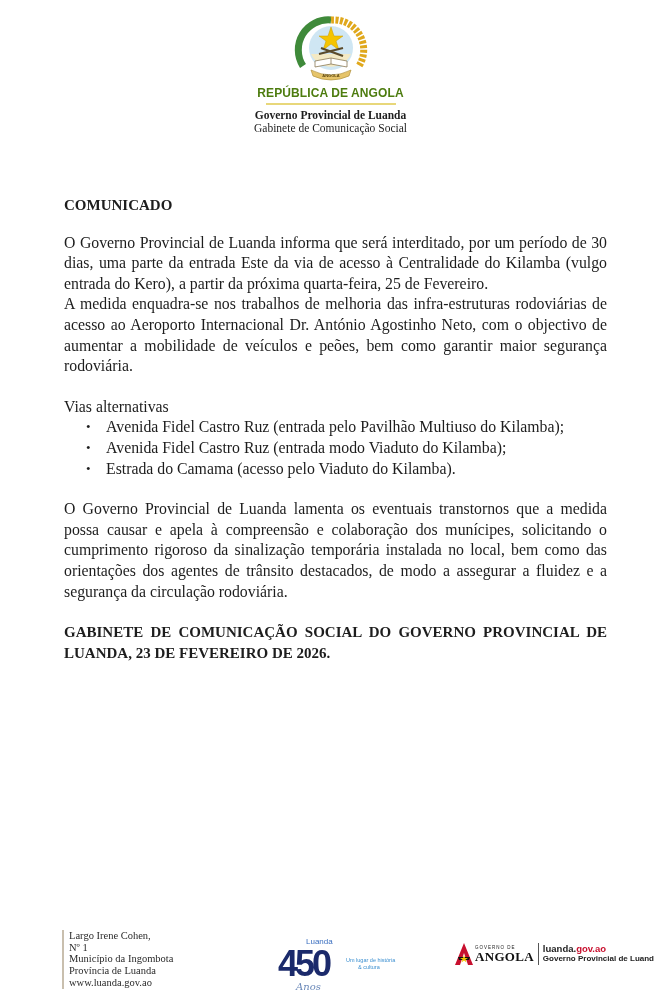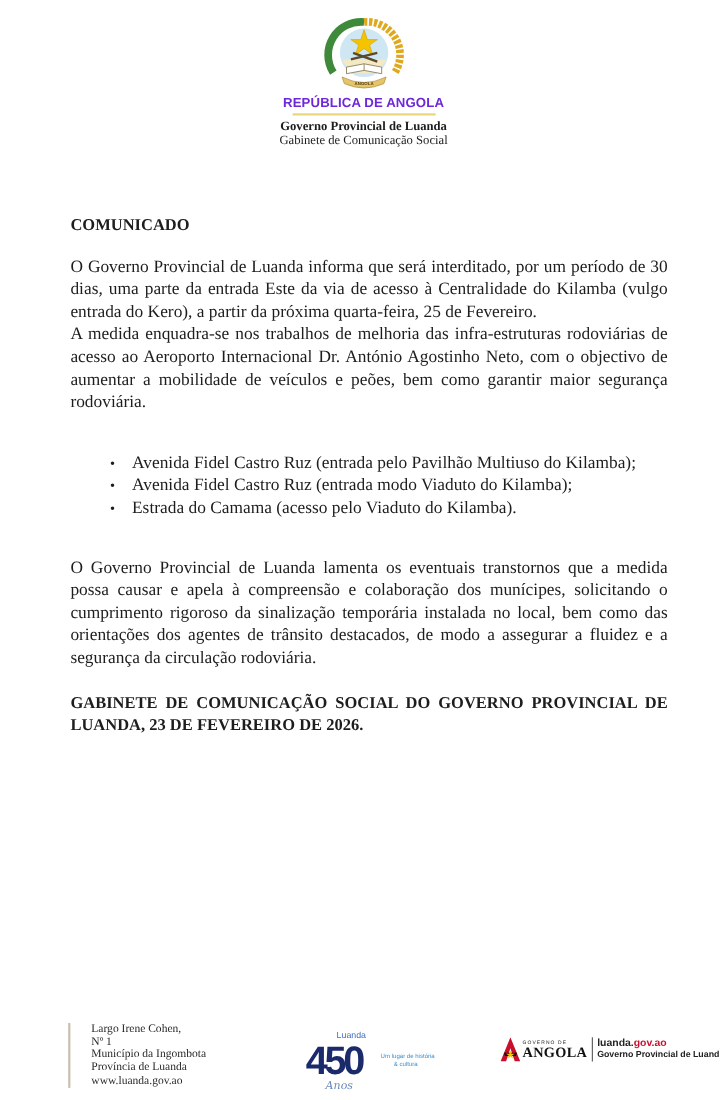--- a/index.html
+++ b/index.html
@@ -1,35 +1,35 @@
 <!DOCTYPE html>
 <html><head>
 <meta charset="utf-8">
 <style>
   html, body { margin:0; padding:0; background:#ffffff; }
   body { width:661px; height:1000px; position:relative; overflow:hidden; color:#1d1d1d;
          font-family:"DejaVu Serif", "Liberation Serif", serif; }
   .header { position:absolute; top:14px; left:0; width:661px; text-align:center; }
   .emblem { width:80px; height:70px; margin:0 auto; display:block; }
-  .republic { font-family:"Liberation Sans", sans-serif; font-weight:bold; font-size:12px; color:#6d28d9; margin-top:2px; letter-spacing:0.1px; }
+  .republic { font-family:"Liberation Sans", sans-serif; font-weight:bold; font-size:12px; color:#4d7c0f; margin-top:2px; letter-spacing:0.1px; }
   .gold-line { width:130px; height:2px; background:#e8d77a; margin:3px auto 4px; }
   .gov { font-family:"Liberation Serif", serif; font-weight:bold; font-size:11.5px; line-height:13px; }
   .cab { font-family:"Liberation Serif", serif; font-size:11.5px; line-height:13px; }
 
   .content { position:absolute; left:64px; top:195px; width:543px; font-family:"Liberation Serif", serif; font-size:15.8px; line-height:20.6px; }
   .title { text-align:left; font-weight:bold; font-size:15px; margin:0 0 17px 0; }
   .subtitle { font-weight:bold; font-size:15px; line-height:20.5px; margin:0 0 18px 0; }
   p { margin:0; text-align:justify; }
   .gap { height:20px; }
-  ul { margin:14px; padding:0 0 0 22px; list-style:none; }
+  ul { margin:0; padding:0 0 0 22px; list-style:none; }
   ul li { position:relative; padding-left:20px; }
   ul li::before { content:"•"; position:absolute; left:0; top:0; font-size:13px; }
   .closing { font-weight:bold; font-size:15px; text-align:justify; text-align-last:left; margin-top:20px; line-height:20.6px; }
 
-  .footer-addr { position:absolute; left:62px; top:930px; border-left:2px solid #c9bfae; padding-left:19px;
+  .footer-addr { position:absolute; left:62px; top:930px; border-left:2px solid #c9bfae; padding-left:5px;
                  font-family:"Liberation Serif", serif; font-size:10.5px; line-height:11.7px; color:#2a2a2a; }
   .footer-450 { position:absolute; left:276px; top:932px; width:140px; height:62px; }
   .footer-right { position:absolute; left:455px; top:943px; display:flex; align-items:center; }
   .gov-logo { display:flex; align-items:center; }
   .gov-logo-text { margin-left:2px; }
   .gov-small { font-family:"Liberation Sans", sans-serif; font-size:4.5px; letter-spacing:1px; line-height:5px; color:#222; }
   .gov-big { font-family:"Liberation Serif", serif; font-weight:bold; font-size:13px; line-height:13px; color:#111; letter-spacing:0.3px; }
   .sep { width:1px; height:22px; background:#555; margin:0 4px; }
   .site { font-family:"Liberation Sans", sans-serif; font-size:9.5px; font-weight:bold; line-height:10px; color:#222; }
   .site .red { color:#c8102e; }
@@ -56,20 +56,21 @@
   <div class="gold-line"></div>
   <div class="gov">Governo Provincial de Luanda</div>
   <div class="cab">Gabinete de Comunicação Social</div>
 </div>
 
 <div class="content">
   <div class="title">COMUNICADO</div>
   <p>O Governo Provincial de Luanda informa que será interditado, por um período de 30 dias, uma parte da entrada Este da via de acesso à Centralidade do Kilamba (vulgo entrada do Kero), a partir da próxima quarta-feira, 25 de Fevereiro.</p>
   <p>A medida enquadra-se nos trabalhos de melhoria das infra-estruturas rodoviárias de acesso ao Aeroporto Internacional Dr. António Agostinho Neto, com o objectivo de aumentar a mobilidade de veículos e peões, bem como garantir maior segurança rodoviária.</p>
   <div class="gap"></div>
+  <p>Vias alternativas</p>
   <ul>
     <li>Avenida Fidel Castro Ruz (entrada pelo Pavilhão Multiuso do Kilamba);</li>
     <li>Avenida Fidel Castro Ruz (entrada modo Viaduto do Kilamba);</li>
     <li>Estrada do Camama (acesso pelo Viaduto do Kilamba).</li>
   </ul>
   <div class="gap"></div>
   <p>O Governo Provincial de Luanda lamenta os eventuais transtornos que a medida possa causar e apela à compreensão e colaboração dos munícipes, solicitando o cumprimento rigoroso da sinalização temporária instalada no local, bem como das orientações dos agentes de trânsito destacados, de modo a assegurar a fluidez e a segurança da circulação rodoviária.</p>
   <div class="closing">GABINETE DE COMUNICAÇÃO SOCIAL DO GOVERNO PROVINCIAL DE LUANDA, 23 DE FEVEREIRO DE 2026.</div>
 </div>
 

